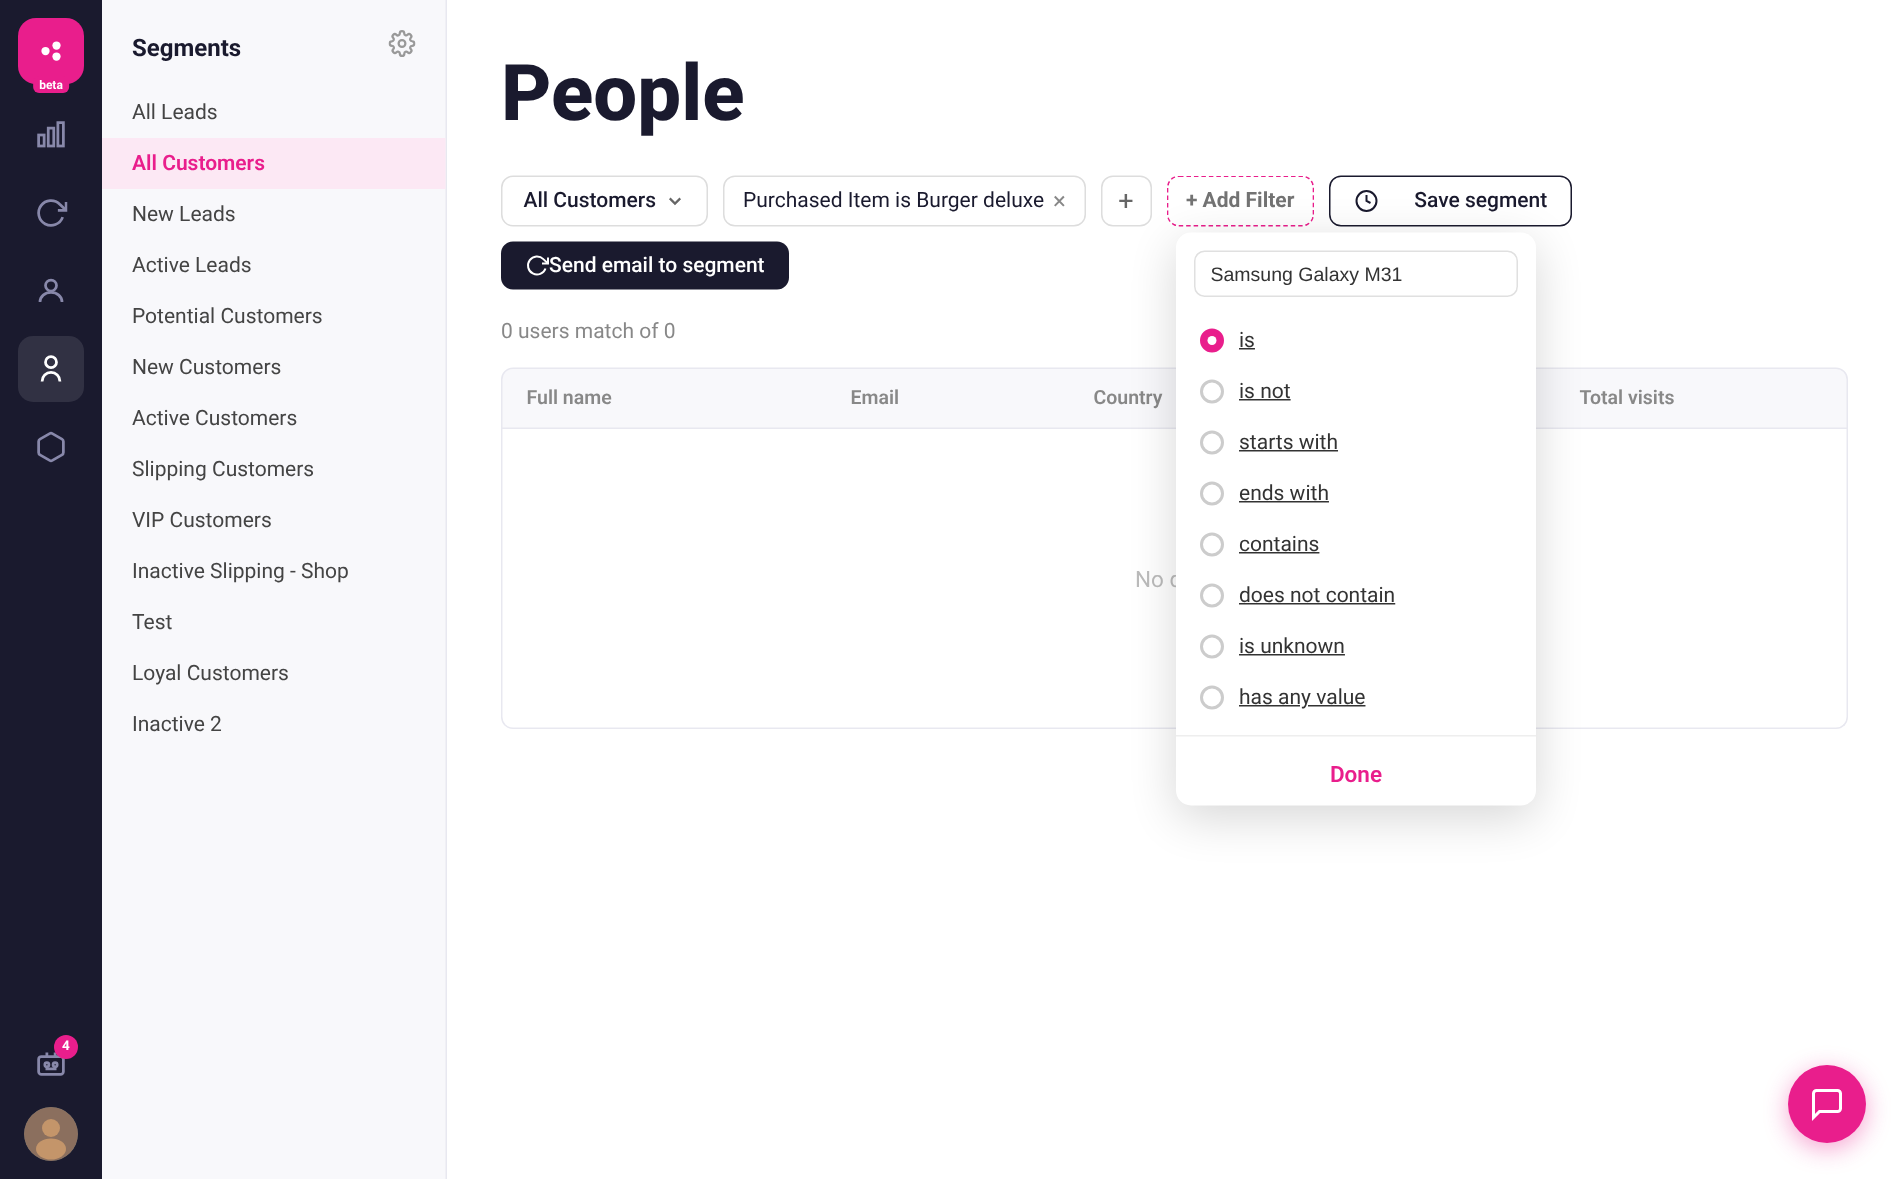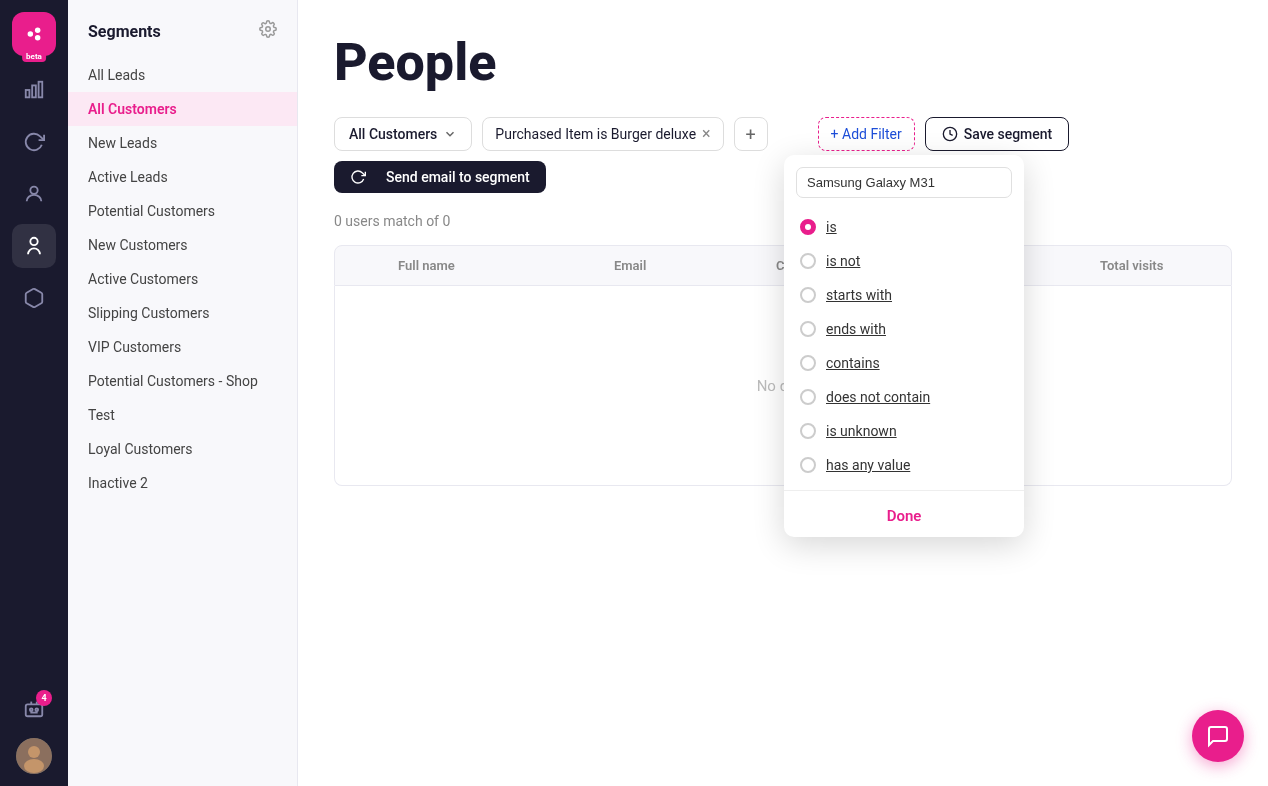--- a/index.html
+++ b/index.html
@@ -109,52 +109,52 @@
       background: #fff; border: 1.5px solid #ddd; border-radius: 8px;
       padding: 8px 12px; cursor: pointer; font-size: 14px; color: #1a1a2e;
       position: relative;
     }
     .filter-chip-close {
       cursor: pointer; color: #888; font-size: 16px; line-height: 1;
     }
     .add-filter-btn {
       display: flex; align-items: center; gap: 4px;
       background: #fff; border: 1.5px dashed #e91e8c; border-radius: 8px;
-      padding: 8px 12px; cursor: pointer; font-size: 14px; color: #1d4ed8; font-weight: 400; margin-left: 40px;
+      padding: 8px 12px; cursor: pointer; font-size: 14px; color: #737373; font-weight: 700;
     }
     .plus-btn {
       width: 34px; height: 34px; background: #fff; border: 1.5px solid #ddd; border-radius: 8px;
       display: flex; align-items: center; justify-content: center; cursor: pointer; font-size: 18px; color: #666;
     }
     .save-segment-btn {
-      display: flex; align-items: center; gap: 6px;
+      display: flex; align-items: center; gap: 24px;
       background: #fff; border: 1.5px solid #1a1a2e; border-radius: 8px;
       padding: 8px 16px; cursor: pointer; font-size: 14px; font-weight: 500; color: #1a1a2e;
     }
     .send-email-btn {
-      display: flex; align-items: center; gap: 20px;
+      display: flex; align-items: center; gap: 0;
       background: #1a1a2e; border: none; border-radius: 8px;
       padding: 8px 16px; cursor: pointer; font-size: 14px; font-weight: 500; color: #fff;
     }
 
     
     .match-count {
       font-size: 14px; color: #888; margin-bottom: 16px;
     }
 
     
     .table-wrapper { width: 100%; }
     .table-header {
       display: grid;
       grid-template-columns: 2fr 1.5fr 1.5fr 1.5fr 1.5fr;
       background: #f8f8fb; border: 1px solid #e8e8f0; border-radius: 8px 8px 0 0;
       padding: 12px 16px;
     }
     .table-col-header {
-      font-size: 13px; font-weight: 600; color: #888; margin-left: 47px;
+      font-size: 13px; font-weight: 600; color: #888;
     }
     .table-body {
       border: 1px solid #e8e8f0; border-top: none;
       min-height: 200px;
       display: flex; align-items: center; justify-content: center;
       border-radius: 0 0 8px 8px;
     }
     .no-data { font-size: 15px; color: #bbb; }
 
     
@@ -288,21 +288,21 @@
 
   <div class="sidebar-item">All Leads</div>
   <div class="sidebar-item active">All Customers</div>
   <div class="sidebar-item">New Leads</div>
   <div class="sidebar-item">Active Leads</div>
   <div class="sidebar-item">Potential Customers</div>
   <div class="sidebar-item">New Customers</div>
   <div class="sidebar-item">Active Customers</div>
   <div class="sidebar-item">Slipping Customers</div>
   <div class="sidebar-item">VIP Customers</div>
-  <div class="sidebar-item">Potential Customers - Shop</div>
+  <div class="sidebar-item">Inactive Slipping - Shop</div>
   <div class="sidebar-item">Test</div>
   <div class="sidebar-item">Loyal Customers</div>
   <div class="sidebar-item">Inactive 2</div>
 </div>
 
 <div class="main">
   <h1 class="page-title">People</h1>
 
   <div class="filter-bar">
     <div class="segment-dropdown">

